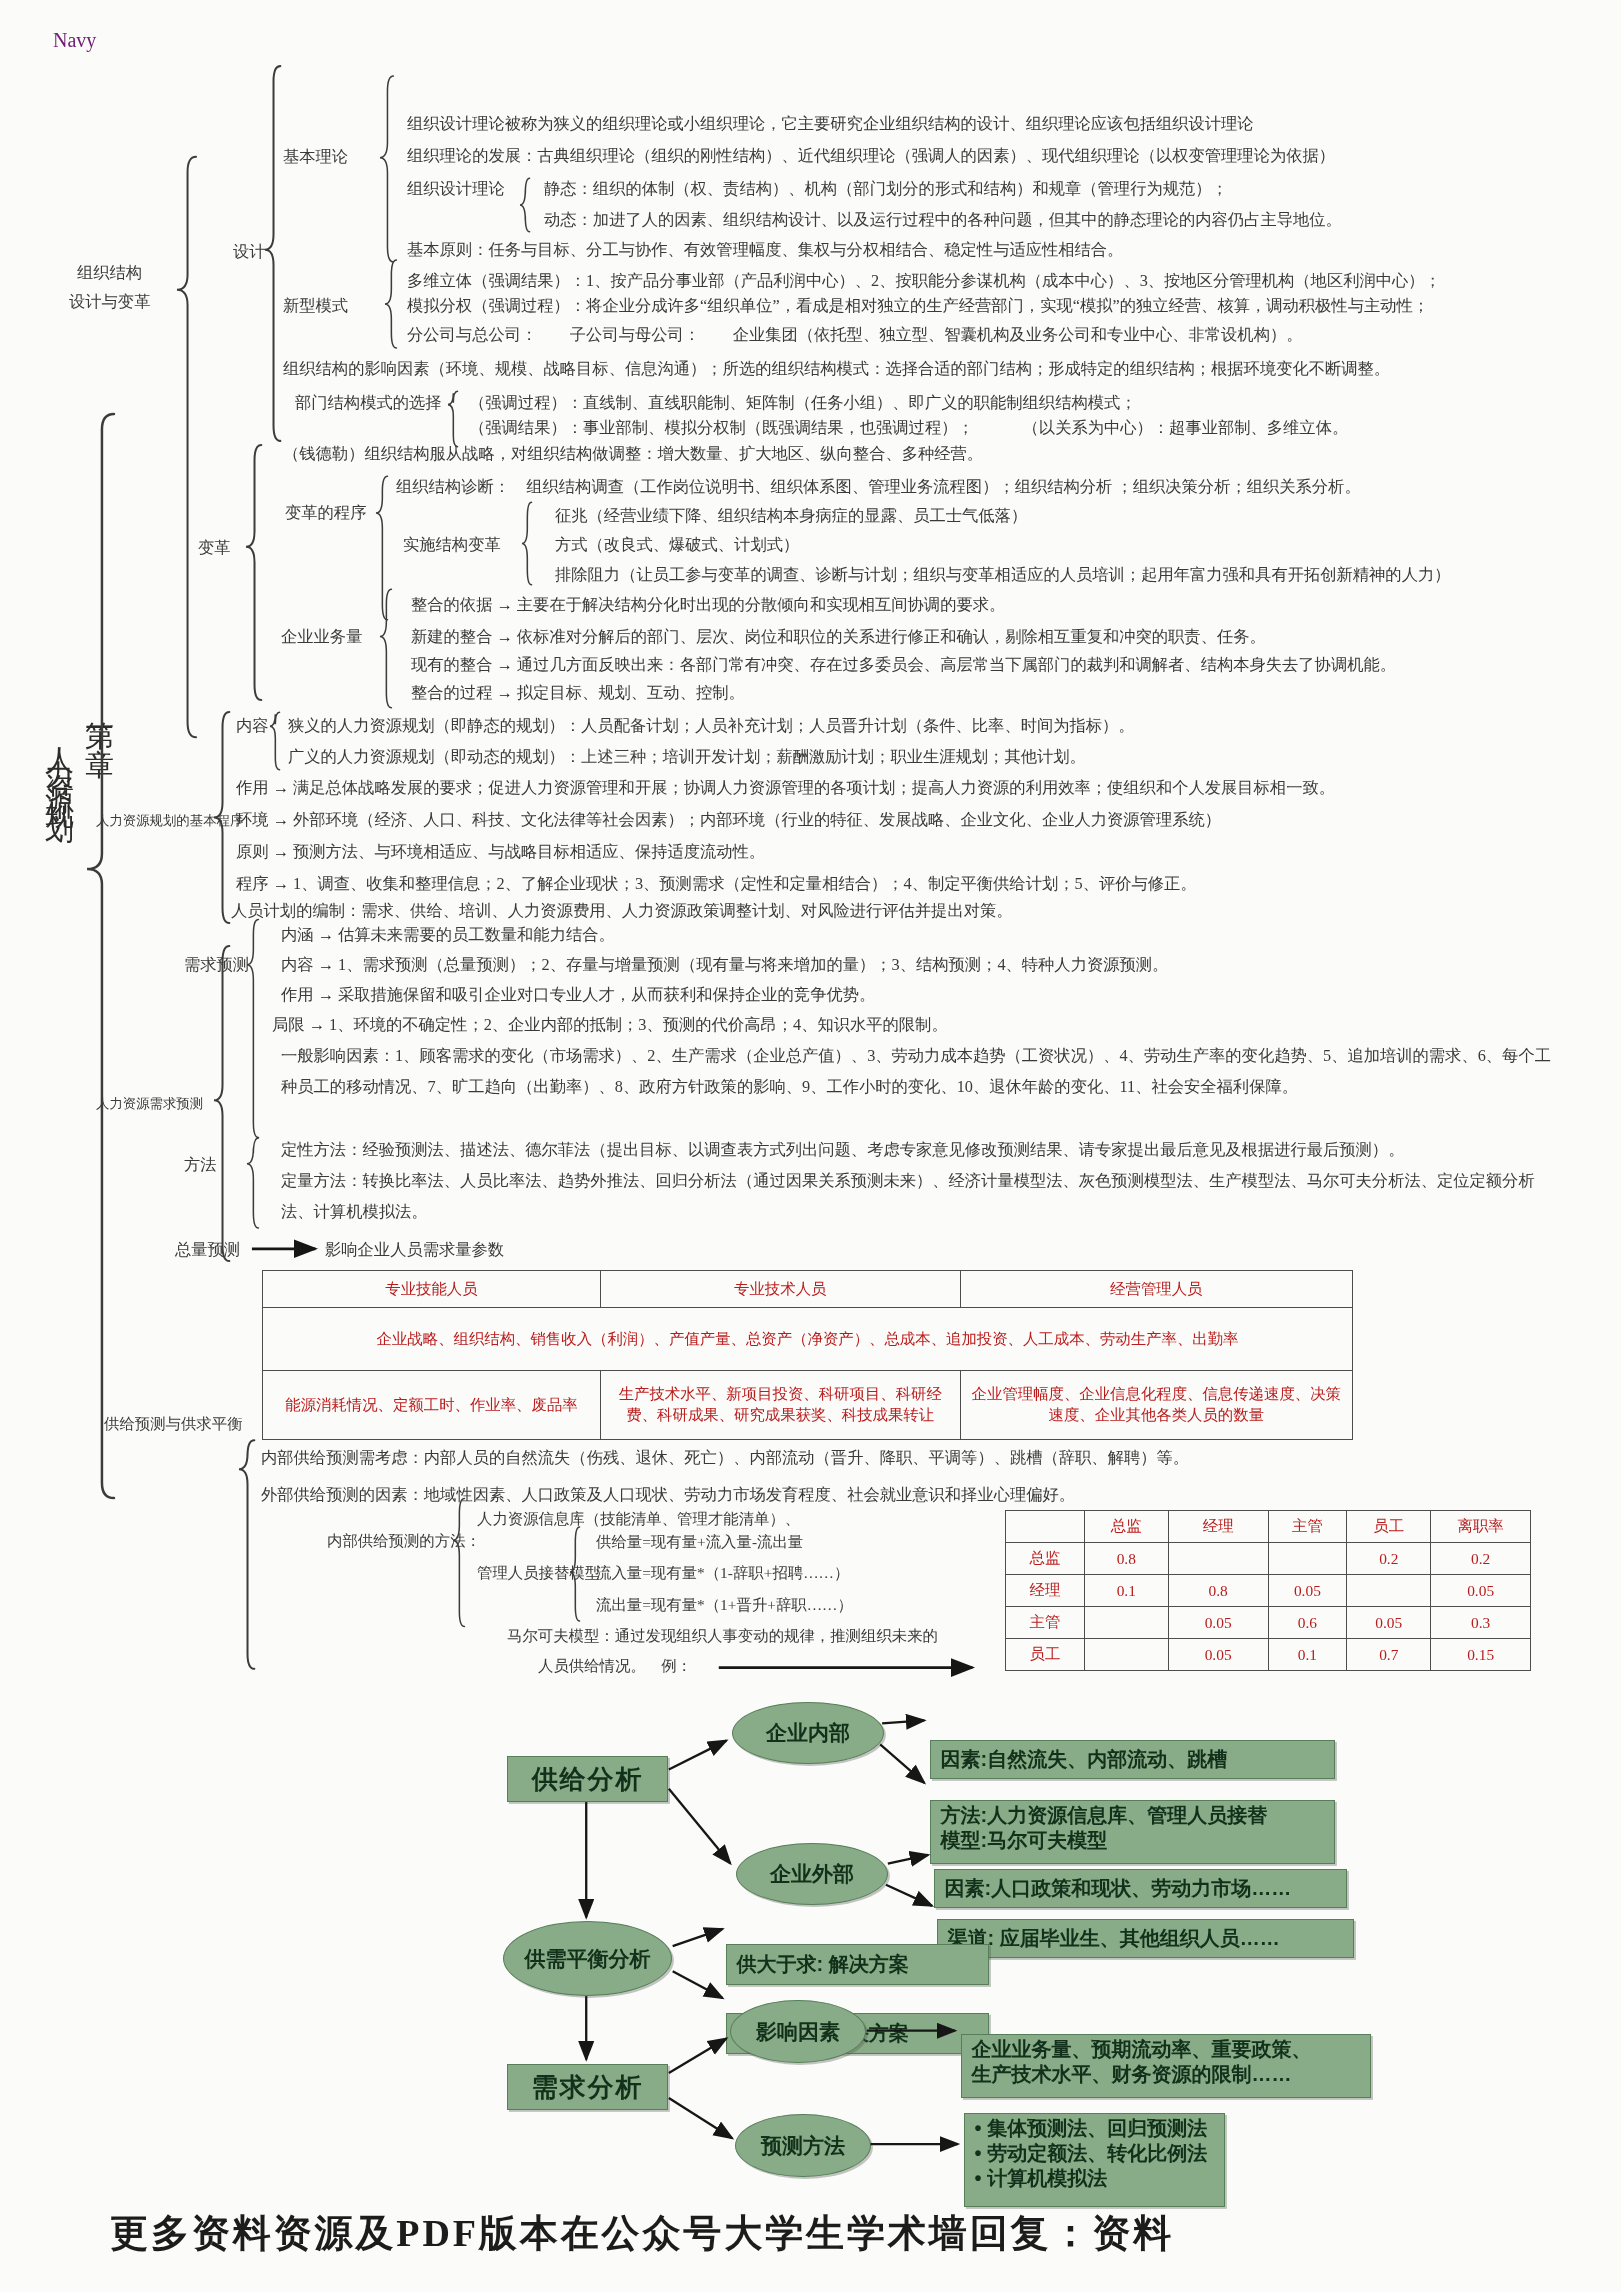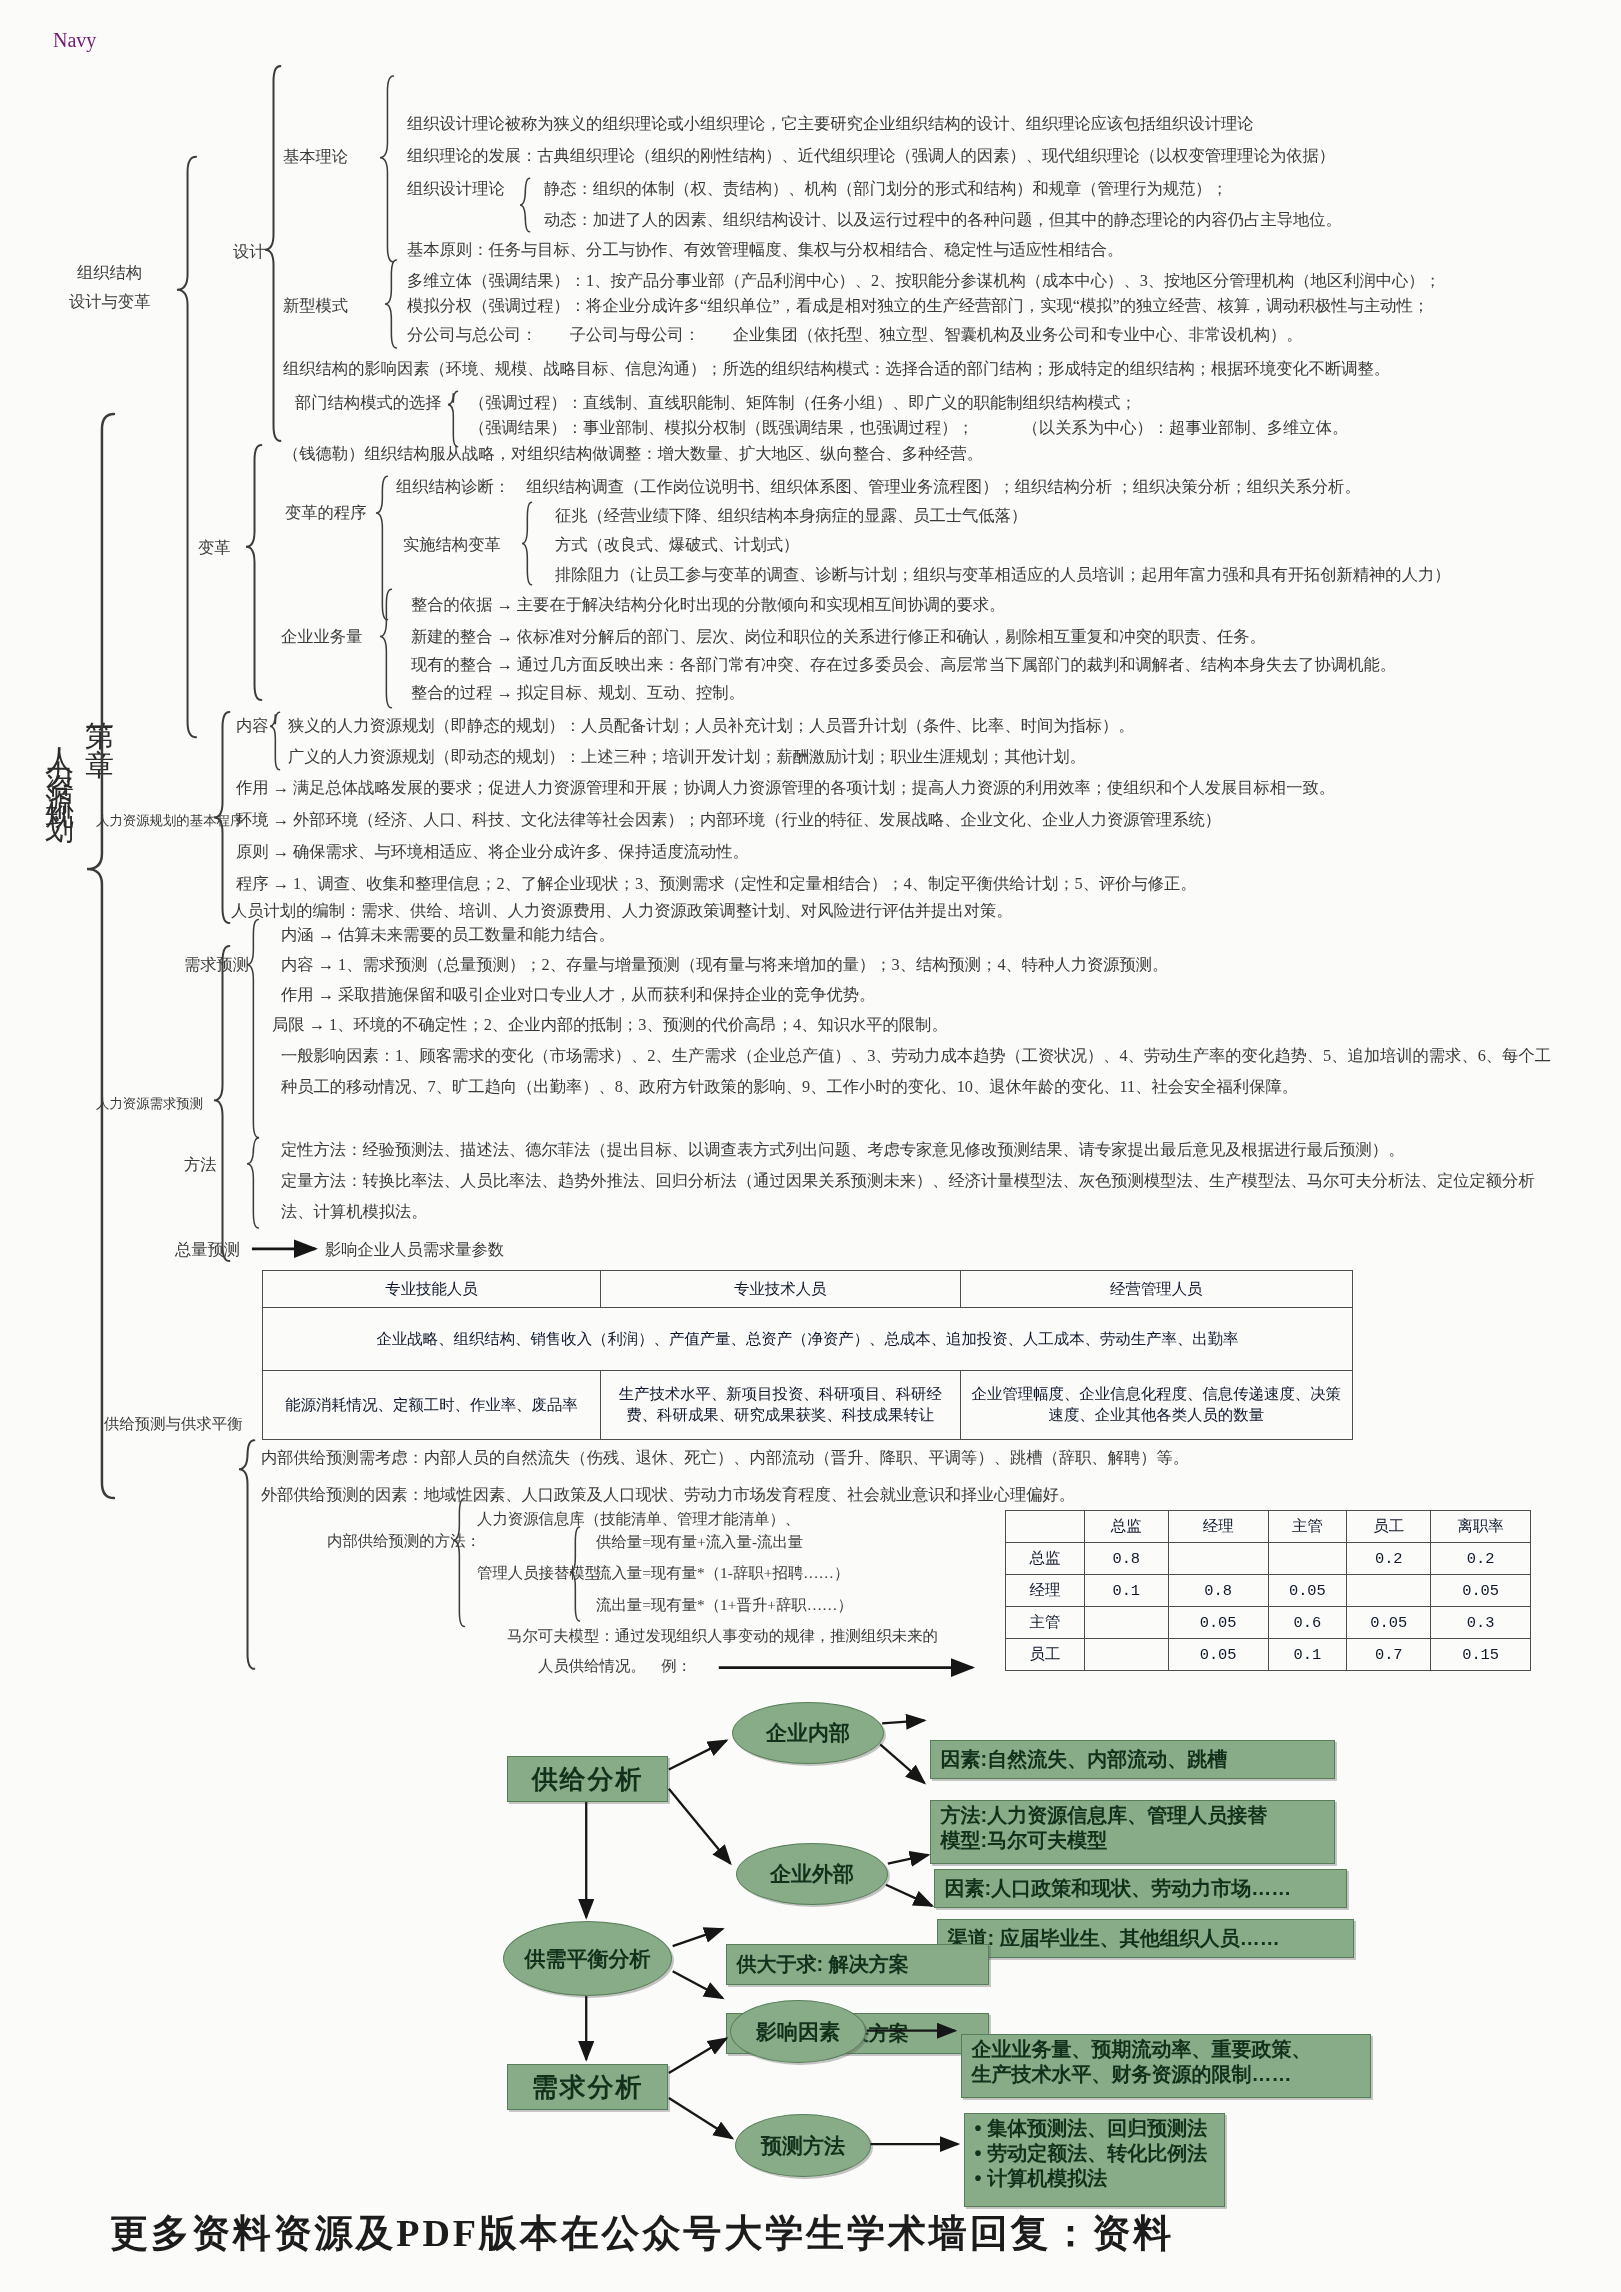--- a/index.html
+++ b/index.html
@@ -11,21 +11,21 @@
   .md{font-size:15.4px;}
   .al::after{content:" \2192  ";font-weight:700;color:#222;}
   .vtitle{position:absolute;writing-mode:vertical-rl;font-size:29px;letter-spacing:13.4px;color:#2c2c2c;}
   .vtitle span{display:block;}
   .vgap{margin-top:25px;}
   .watermark{position:absolute;font-size:20px;color:#701a75;}
   .brace{position:absolute;}
   .brace svg{display:block;overflow:visible;}
   table.grid{border-collapse:collapse;width:100%;}
   table.grid td,table.grid th{border:1.5px solid #4d4d4d;font-size:15.4px;font-weight:400;
-        text-align:center;padding:1.9px 9.6px;color:#0f172a;font-family:Liberation Mono, monospace;}
+        text-align:center;padding:1.9px 9.6px;color:#b91c1c;}
   .tblwrap{position:absolute;}
   .overlay{position:absolute;left:0;top:0;pointer-events:none;}
   .fnode{position:absolute;background:#87ac87;border:1.9px solid #567e58;color:#12301a;
          font-weight:700;display:flex;align-items:center;justify-content:center;
          box-shadow:1.9px 1.9px 0 rgba(90,90,90,0.35);font-family:"Liberation Sans","DejaVu Sans",sans-serif;}
   .frect{font-size:26px;letter-spacing:1.9px;}
   .fellipse{border-radius:50%;font-size:21px;}
   .fbox{font-size:20px;justify-content:flex-start;padding:1.9px 9.6px;line-height:25px;margin-top:30px;}
   .fcol{flex-direction:column;align-items:flex-start;}
   .bullet::before{content:"\2022  ";}
@@ -186,21 +186,21 @@
   <div class="t" style="left:236px;top:710px;">内容</div>
   <div class="t" style="left:288px;top:710px;">狭义的人力资源规划（即静态的规划）：人员配备计划；人员补充计划；人员晋升计划（条件、比率、时间为指标）。</div>
   <div class="t" style="left:288px;top:741px;">广义的人力资源规划（即动态的规划）：上述三种；培训开发计划；薪酬激励计划；职业生涯规划；其他计划。</div>
   <div class="t" style="left:236px;top:772px;">
     <span class="al">作用</span><span>满足总体战略发展的要求；促进人力资源管理和开展；协调人力资源管理的各项计划；提高人力资源的利用效率；使组织和个人发展目标相一致。</span>
   </div>
   <div class="t" style="left:236px;top:804px;">
     <span class="al">环境</span><span>外部环境（经济、人口、科技、文化法律等社会因素）；内部环境（行业的特征、发展战略、企业文化、企业人力资源管理系统）</span>
   </div>
   <div class="t" style="left:236px;top:836px;">
-    <span class="al">原则</span><span>确保需求、与环境相适应、将企业分成许多、保持适度流动性。</span>
+    <span class="al">原则</span><span>预测方法、与环境相适应、与战略目标相适应、保持适度流动性。</span>
   </div>
   <div class="t" style="left:236px;top:868px;">
     <span class="al">程序</span><span>1、调查、收集和整理信息；2、了解企业现状；3、预测需求（定性和定量相结合）；4、制定平衡供给计划；5、评价与修正。</span>
   </div>
   <div class="t" style="left:231px;top:895px;">人员计划的编制：需求、供给、培训、人力资源费用、人力资源政策调整计划、对风险进行评估并提出对策。</div>
 
   <div class="t sm" style="left:96px;top:1088px;">人力资源需求预测</div>
   <div class="t" style="left:184px;top:949px;">需求预测</div>
   <div class="t" style="left:281px;top:919px;">
     <span class="al">内涵</span><span>估算未来需要的员工数量和能力结合。</span>

